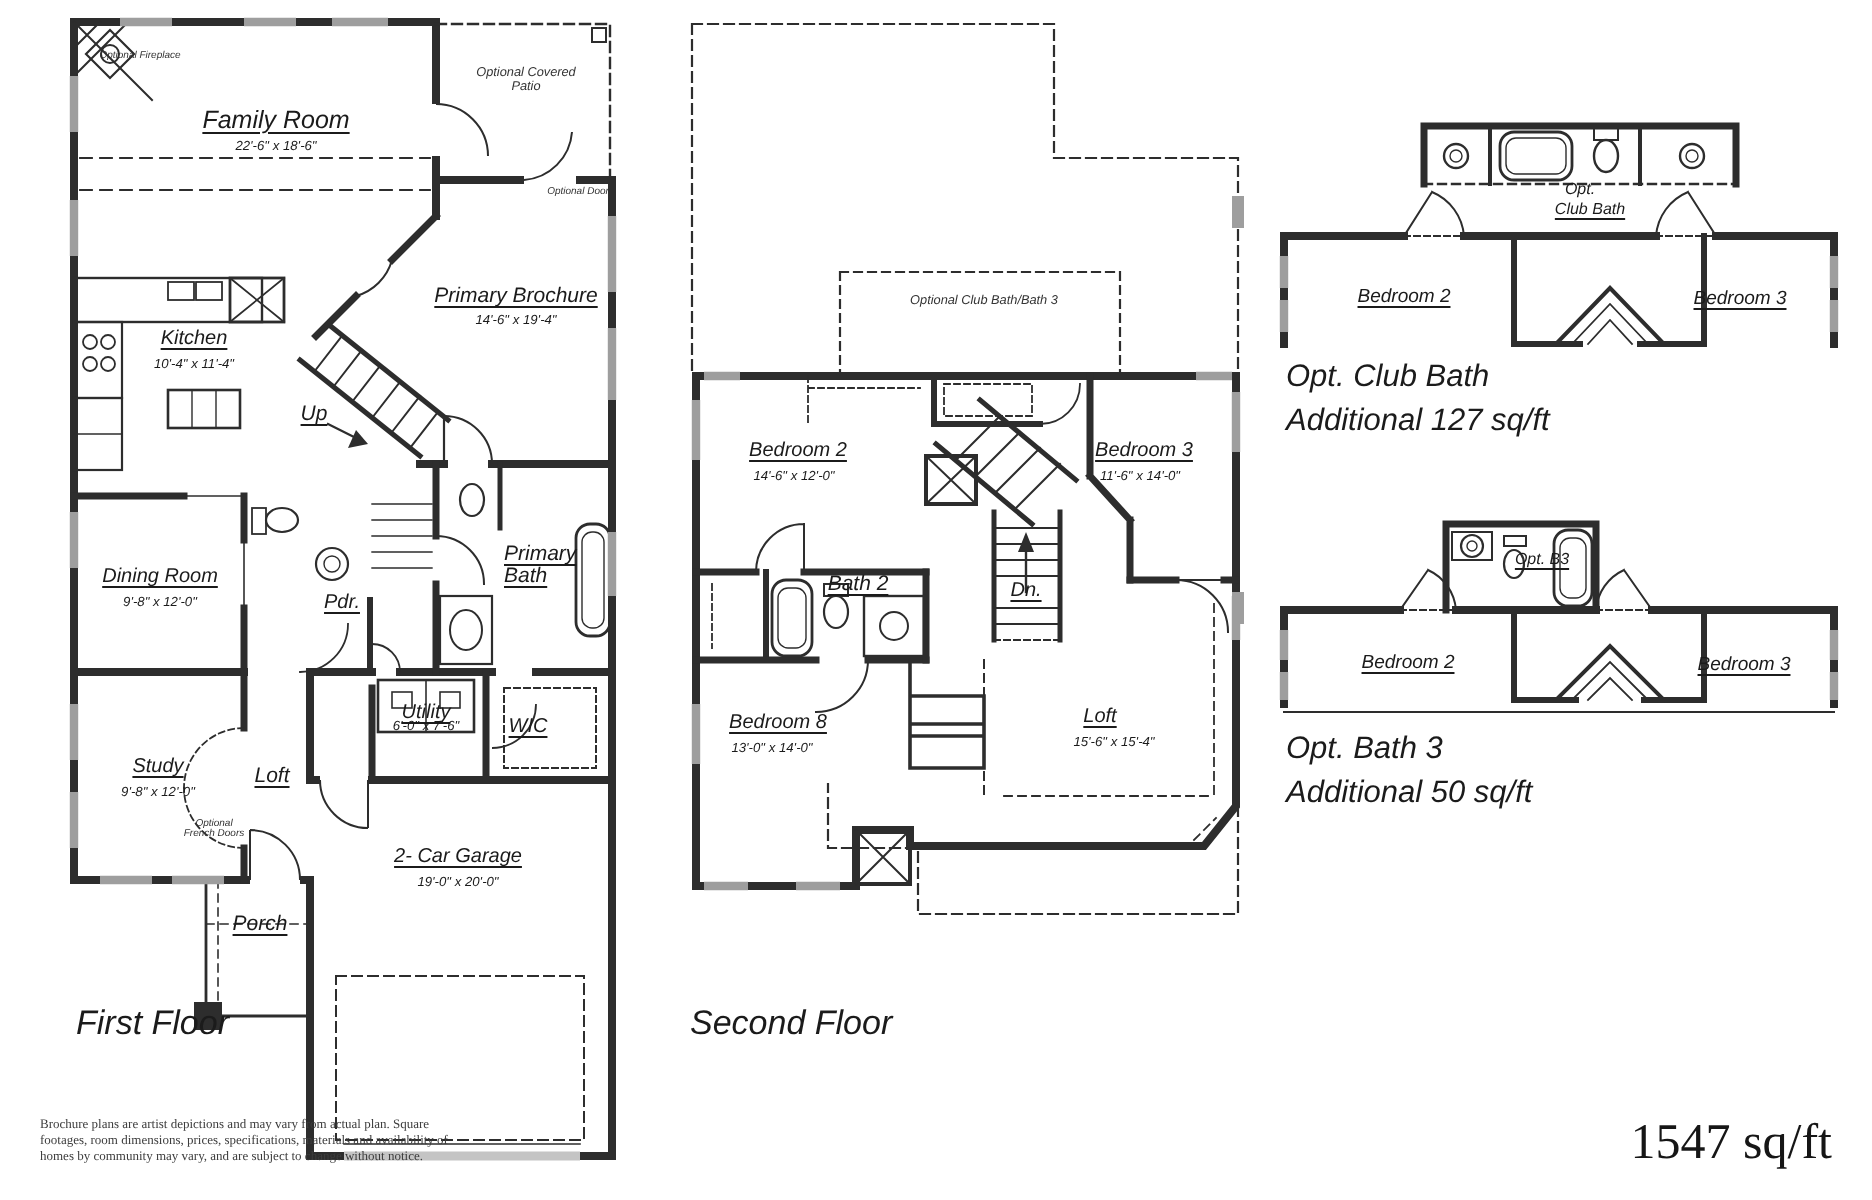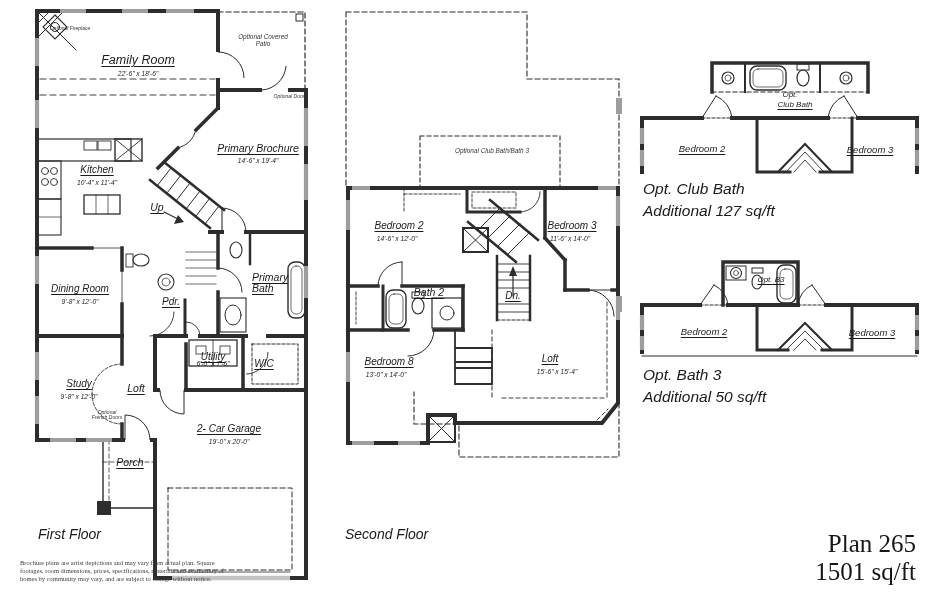--- a/index.html
+++ b/index.html
@@ -6,21 +6,21 @@
   #page{position:relative;width:936px;height:600px;background:#ffffff;overflow:hidden;
         font-family:"Liberation Serif",serif;}
   svg{position:absolute;left:0;top:0;}
   .lbl{position:absolute;font-family:Liberation Sans, sans-serif;font-style:italic;color:#1b1b1b;
        transform:translateX(-50%);text-align:center;white-space:nowrap;line-height:1.05;}
   .lbl.left{transform:none;text-align:left;}
   .u{text-decoration:underline;text-underline-offset:2px;}
   .wrap{white-space:normal;}
   .s12{font-size:12.5px;} .s11{font-size:10px;} .s105{font-size:10.5px;} .s10{font-size:10px;}
   .dim{font-size:6.6px;} .note{font-size:6.4px;color:#343434;} .tiny{font-size:5px;color:#343434;}
-  .floor-title{font-size:14px;margin-top:24px;}
+  .floor-title{font-size:17px;}
   .opt-cap{font-size:15.5px;}
   .inset-room{font-size:9.5px;}
   .inset-opt{font-size:8px;padding-left:18px;}
   .plan-name{position:absolute;right:20px;text-align:right;font-style:normal;
              font-size:25px;color:#161616;font-family:"Liberation Serif",serif;}
   .disc{position:absolute;left:20px;font-style:normal;font-size:6.5px;line-height:8.4px;
         color:#3d3d3d;font-family:"Liberation Serif",serif;}
 </style>
 </head>
 <body>
@@ -291,19 +291,18 @@
 <div class="lbl inset-room u" style="left:870px;top:145px;">Bedroom 3</div>
 <div class="lbl opt-cap left" style="left:643px;top:181px;">Opt. Club Bath</div>
 <div class="lbl opt-cap left" style="left:643px;top:203px;">Additional 127 sq/ft</div>
 
 <div class="lbl inset-opt u" style="left:762px;top:276px;">Opt. B3</div>
 <div class="lbl inset-room u" style="left:704px;top:327px;">Bedroom 2</div>
 <div class="lbl inset-room u" style="left:872px;top:328px;">Bedroom 3</div>
 <div class="lbl opt-cap left" style="left:643px;top:367px;">Opt. Bath 3</div>
 <div class="lbl opt-cap left" style="left:643px;top:389px;">Additional 50 sq/ft</div>
 
-<div class="plan-name" style="top:530px;">Plan 265</div>
-<div class="plan-name" style="top:558px;">1501 sq/ft</div>
+<div class="plan-name" style="top:558px;">1547 sq/ft</div>
 <div class="disc" style="top:559px;">Brochure plans are artist depictions and may vary from actual plan.  Square</div>
 <div class="disc" style="top:567px;">footages, room dimensions, prices, specifications, materials and availability of</div>
 <div class="disc" style="top:575px;">homes by community may vary, and are subject to change without notice.</div>
 
 </div>
 
 </body></html>

